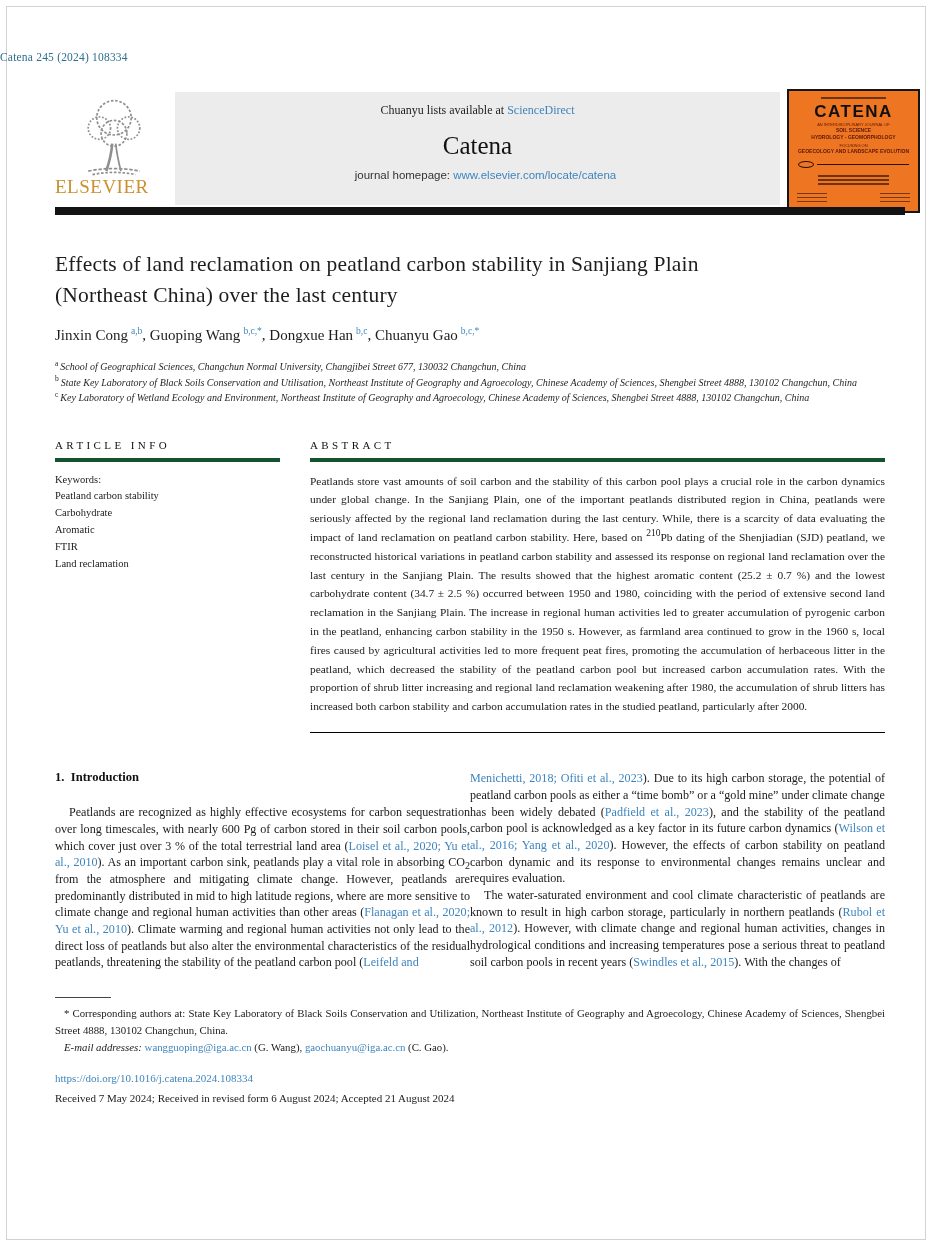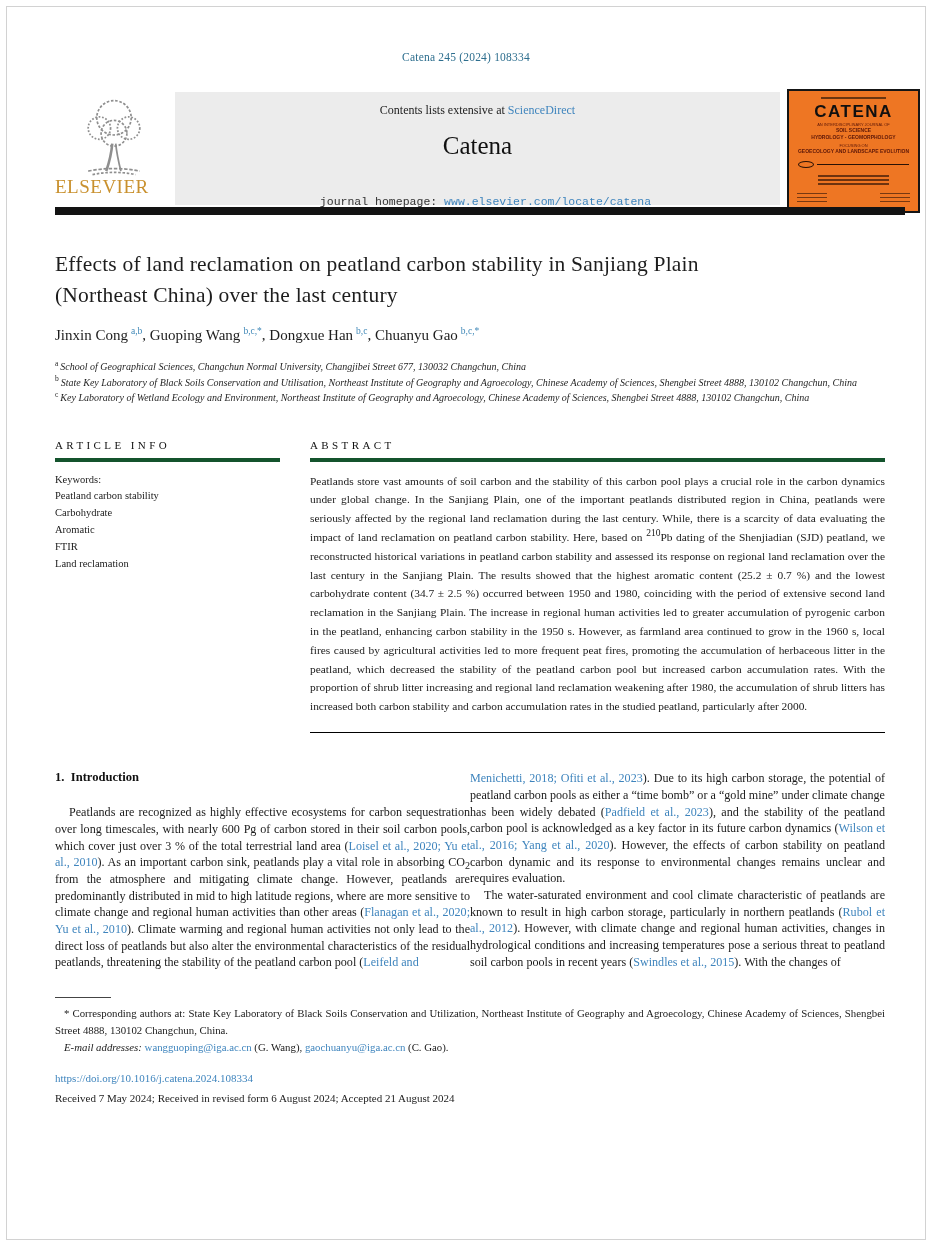--- a/index.html
+++ b/index.html
@@ -5,34 +5,34 @@
   * { margin:0; padding:0; box-sizing:border-box; }
   html,body { background:#ffffff; }
   .page {
     position:relative; width:932px; height:1246px; margin:0 auto;
     background:#fff; overflow:hidden;
     font-family:"Liberation Serif", serif; color:#1a1a1a;
   }
   .scan-edge { position:absolute; inset:6px; border:1px solid #d2d2d2; pointer-events:none; }
 
   
-  .citation { position:absolute; top:51px; left:0; width:100%; text-align:center;
+  .citation { position:absolute; top:51px; left:0; width:100%; text-align:left;
     font-size:11.5px; color:#2d6e8e; letter-spacing:.2px; }
 
   
   .header { position:absolute; top:92px; left:55px; width:865px; height:113px; }
   .logo-block { position:absolute; left:0; top:0; width:118px; height:113px; text-align:left; }
   .logo-art { display:block; margin:0 auto; }
   .elsevier-word { font-size:19px; color:#c9912f; letter-spacing:.5px; margin-top:-2px; }
   .gray-box { position:absolute; left:120px; top:0; width:605px; height:113px;
     background:#ececec; text-align:center; padding-top:11px; }
   .contents-line { font-size:12px; color:#222; }
   .lnk { color:#3e84bd; cursor:pointer;text-align:center; }
   .journal-name { font-size:25px; color:#111; margin-top:14px; }
-  .homepage-line { font-family:Liberation Mono, monospace; font-size:11.5px; color:#333; margin-top:35px;padding-left:16px; }
+  .homepage-line { font-family:Liberation Sans, sans-serif; font-size:11.5px; color:#333; margin-top:9px;padding-left:16px; }
 
   
   .cover { position:absolute; right:0; top:-3px; width:133px; height:124px;
     background:#ee7623; border:2px solid #151515; padding:6px 5px 4px 5px;
     font-family:"Liberation Sans", sans-serif; text-align:center; overflow:hidden; }
   .cover-topbar { width:55%; height:2px; background:rgba(0,0,0,.55); margin:0 auto 4px auto; }
   .cover-title { font-size:17px; font-weight:bold; color:#101010; letter-spacing:1.5px; line-height:1; }
   .cover-sub { color:#5d1708; line-height:1.35; }
   .cover-sub.tiny { font-size:4px; margin-top:2px; }
   .cover-sub.strong { font-size:5px; font-weight:bold; }
@@ -103,21 +103,21 @@
           <path d="M52 60 C53 70 55 80 58 92" stroke-width="2"></path>
           <path d="M20 92 Q50 86 80 92" stroke-dasharray="4 2"></path>
           <path d="M25 96 Q50 91 75 96" stroke-dasharray="3 2"></path>
         </g>
       </svg>
       <div class="elsevier-word">ELSEVIER</div>
     </div>
 
     <div class="gray-box">
       <div class="contents-line">
-        <span>Contents lists extensive at </span><span class="lnk">ScienceDirect</span>
+        <span>Chuanyu lists available at </span><span class="lnk">ScienceDirect</span>
       </div>
       <div class="journal-name">Catena</div>
       <div class="homepage-line">
         <span>journal homepage: </span><span class="lnk">www.elsevier.com/locate/catena</span>
       </div>
     </div>
 
     <div class="cover">
       <div class="cover-topbar"></div>
       <div class="cover-title">CATENA</div>

